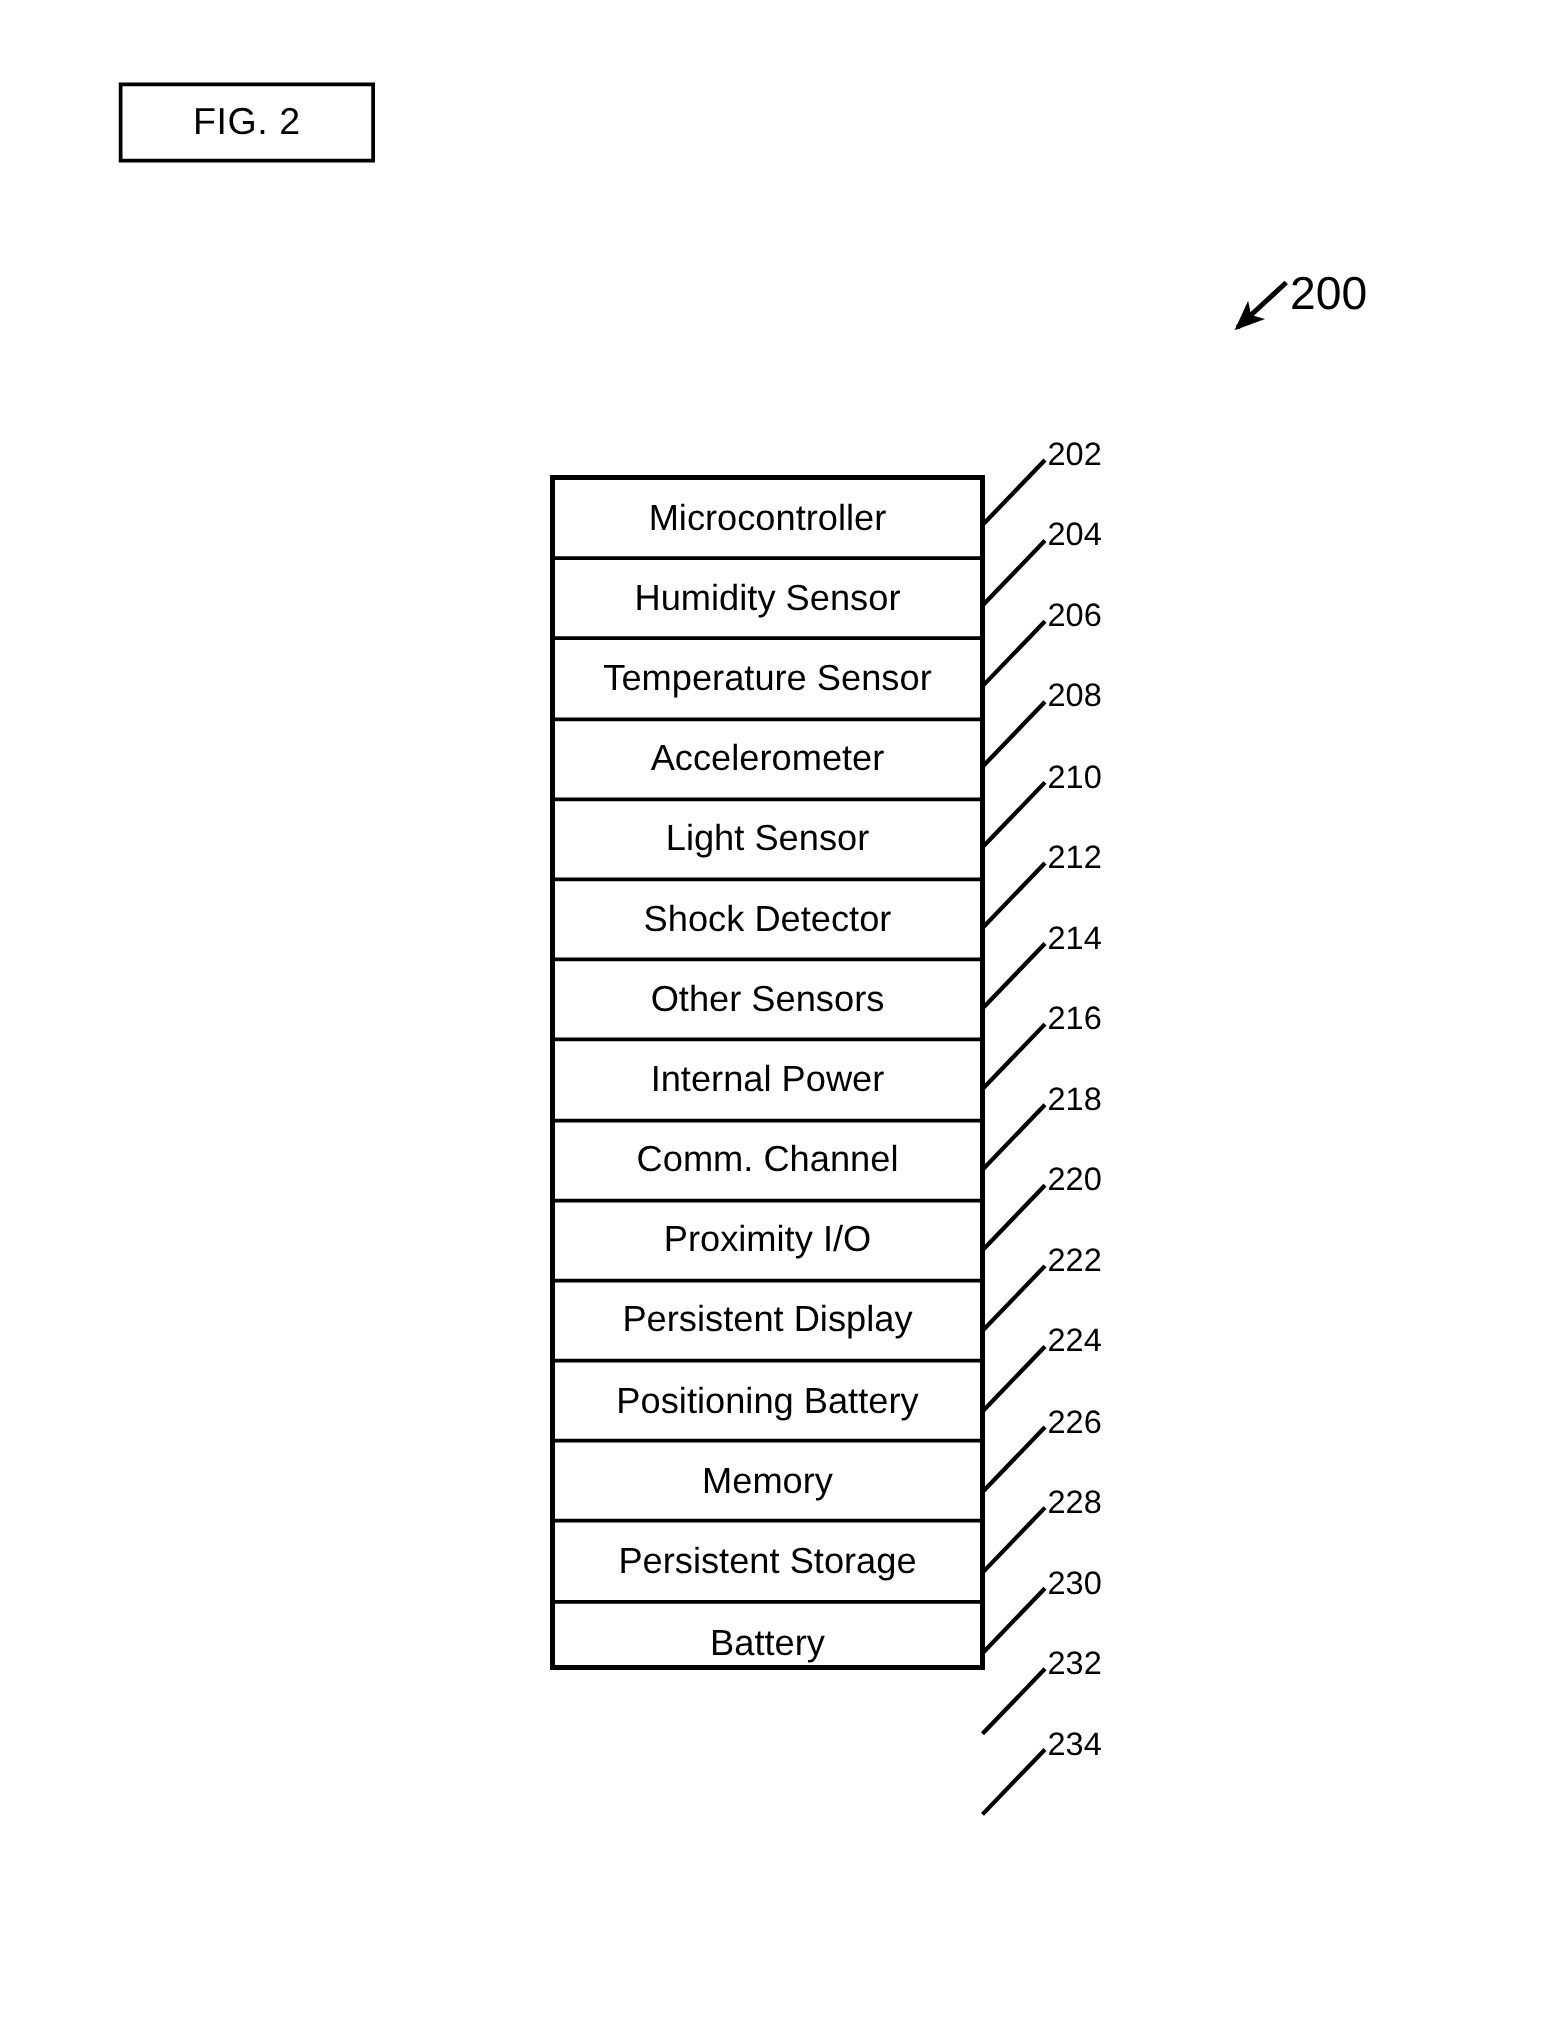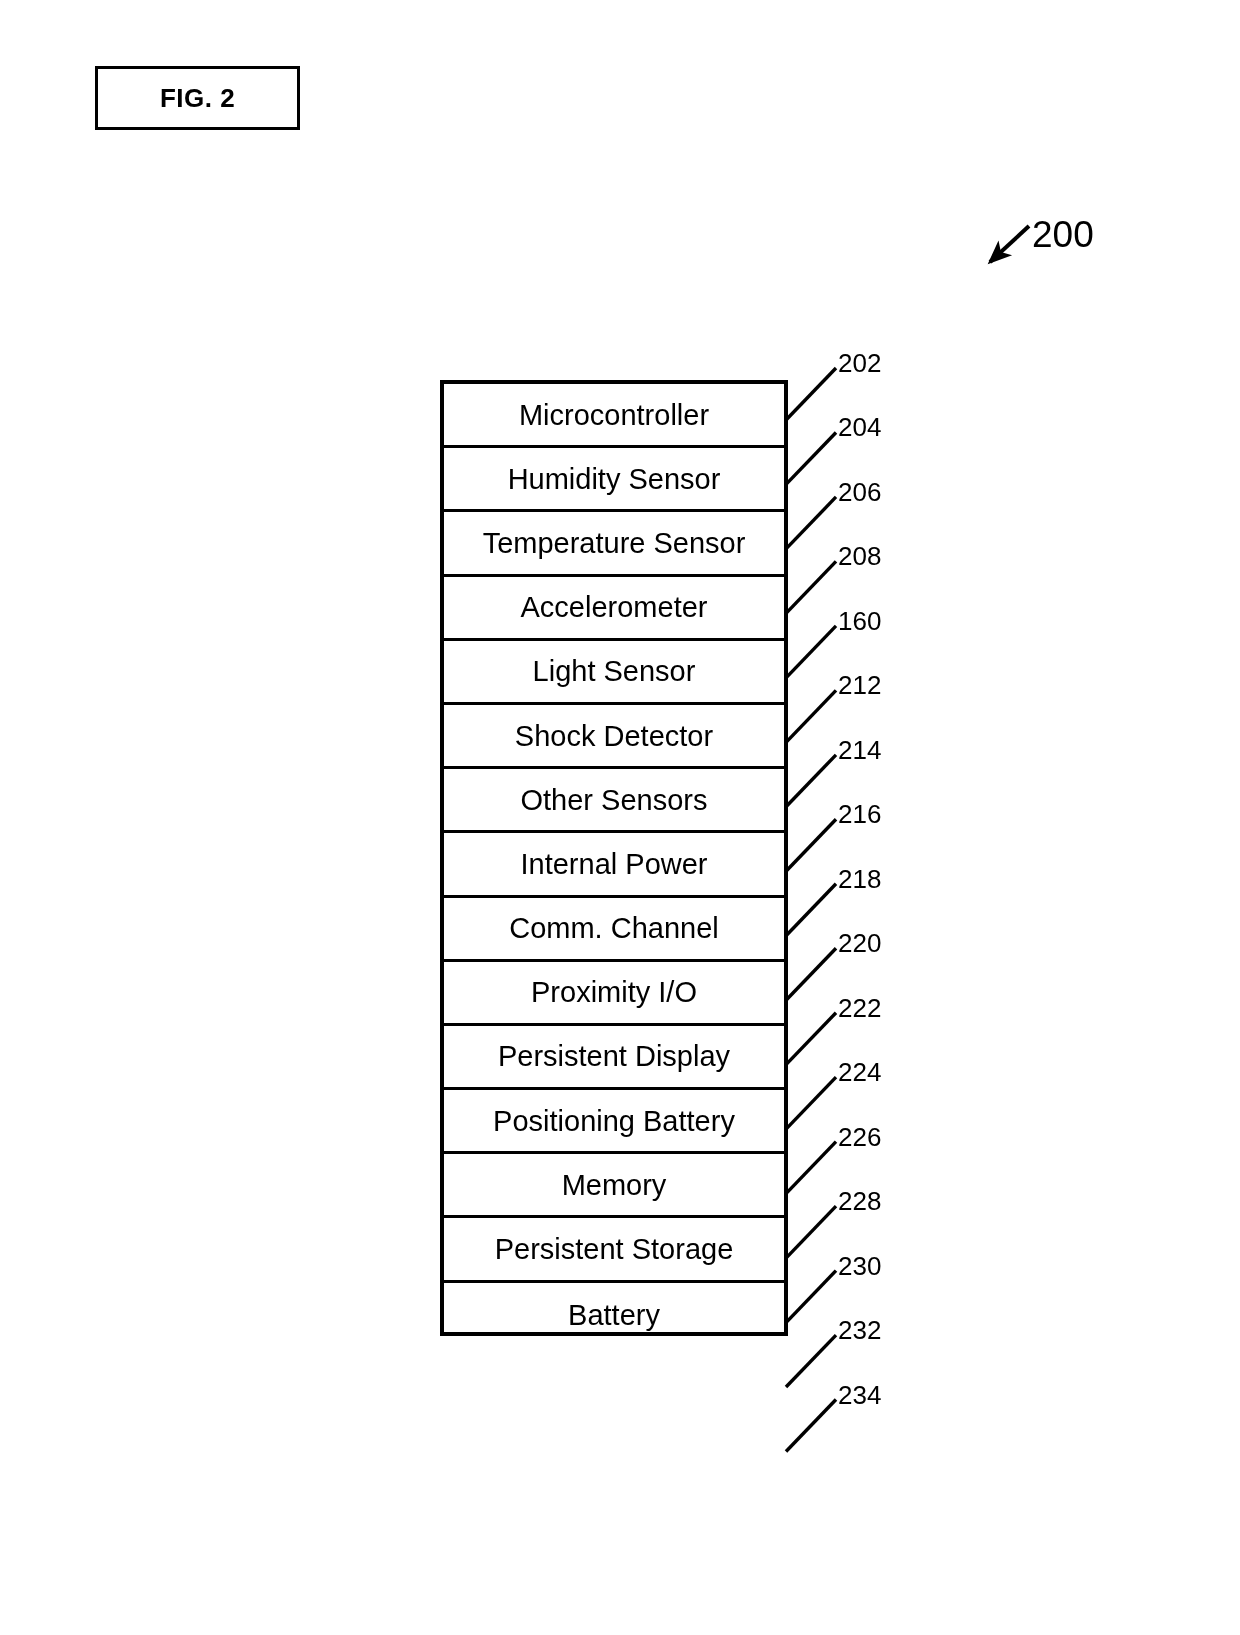--- a/index.html
+++ b/index.html
@@ -23,22 +23,22 @@
     top: 66px;
     width: 205px;
     height: 64px;
     border: 3px solid #000;
     box-sizing: border-box;
     display: flex;
     align-items: center;
     justify-content: center;
   }
   #fig-label-text {
-    font-size: 26px;
-    font-weight: bold;
+    font-size: 30px;
+    font-weight: normal;
     letter-spacing: 0.5px;
   }
 
   
   #diagram-ref-200 {
     position: absolute;
     left: 984px;
     top: 216px;
     width: 130px;
     height: 64px;
@@ -186,21 +186,21 @@
     <line x1="786" y1="1258.0894117647058" x2="836" y2="1206.1176470588234" stroke="#000000" stroke-width="3.4"></line>
     <line x1="786" y1="1322.56" x2="836" y2="1270.5882352941176" stroke="#000000" stroke-width="3.4"></line>
     <line x1="786" y1="1387.030588235294" x2="836" y2="1335.0588235294117" stroke="#000000" stroke-width="3.4"></line>
     <line x1="786" y1="1451.5011764705882" x2="836" y2="1399.5294117647059" stroke="#000000" stroke-width="3.4"></line>
   </svg>
 <div id="ref-number-layer">
     <span class="ref-callout-text" style="left: 838px; top: 346px;">202</span>
     <span class="ref-callout-text" style="left: 838px; top: 410.471px;">204</span>
     <span class="ref-callout-text" style="left: 838px; top: 474.941px;">206</span>
     <span class="ref-callout-text" style="left: 838px; top: 539.412px;">208</span>
-    <span class="ref-callout-text" style="left: 838px; top: 603.882px;">160</span>
+    <span class="ref-callout-text" style="left: 838px; top: 603.882px;">210</span>
     <span class="ref-callout-text" style="left: 838px; top: 668.353px;">212</span>
     <span class="ref-callout-text" style="left: 838px; top: 732.824px;">214</span>
     <span class="ref-callout-text" style="left: 838px; top: 797.294px;">216</span>
     <span class="ref-callout-text" style="left: 838px; top: 861.765px;">218</span>
     <span class="ref-callout-text" style="left: 838px; top: 926.235px;">220</span>
     <span class="ref-callout-text" style="left: 838px; top: 990.706px;">222</span>
     <span class="ref-callout-text" style="left: 838px; top: 1055.18px;">224</span>
     <span class="ref-callout-text" style="left: 838px; top: 1119.65px;">226</span>
     <span class="ref-callout-text" style="left: 838px; top: 1184.12px;">228</span>
     <span class="ref-callout-text" style="left: 838px; top: 1248.59px;">230</span>

